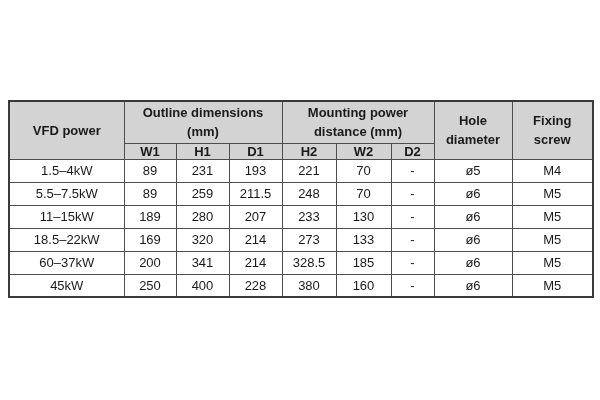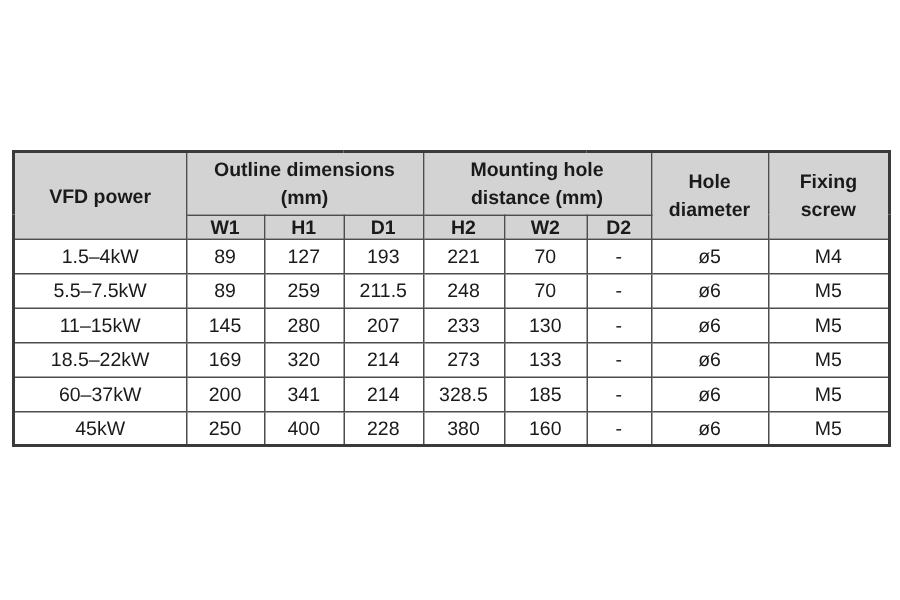--- a/index.html
+++ b/index.html
@@ -64,21 +64,21 @@
       <col style="width:81px">
     </colgroup>
     <thead>
       <tr class="group-row">
         <th rowspan="2">VFD power</th>
         <th colspan="3">
           <div class="hline">Outline dimensions</div>
           <div class="hline">(mm)</div>
         </th>
         <th colspan="3">
-          <div class="hline">Mounting hole</div>
+          <div class="hline">Mounting power</div>
           <div class="hline">distance (mm)</div>
         </th>
         <th rowspan="2">
           <div class="hline">Hole</div>
           <div class="hline">diameter</div>
         </th>
         <th rowspan="2">
           <div class="hline">Fixing</div>
           <div class="hline">screw</div>
         </th>
@@ -89,42 +89,42 @@
         <th>D1</th>
         <th>H2</th>
         <th>W2</th>
         <th>D2</th>
       </tr>
     </thead>
     <tbody>
       <tr>
         <td>1.5–4kW</td>
         <td>89</td>
-        <td>127</td>
+        <td>231</td>
         <td>193</td>
         <td>221</td>
         <td>70</td>
         <td>-</td>
         <td>ø5</td>
         <td>M4</td>
       </tr>
       <tr>
         <td>5.5–7.5kW</td>
         <td>89</td>
         <td>259</td>
         <td>211.5</td>
         <td>248</td>
         <td>70</td>
         <td>-</td>
         <td>ø6</td>
         <td>M5</td>
       </tr>
       <tr>
         <td>11–15kW</td>
-        <td>145</td>
+        <td>189</td>
         <td>280</td>
         <td>207</td>
         <td>233</td>
         <td>130</td>
         <td>-</td>
         <td>ø6</td>
         <td>M5</td>
       </tr>
       <tr>
         <td>18.5–22kW</td>

